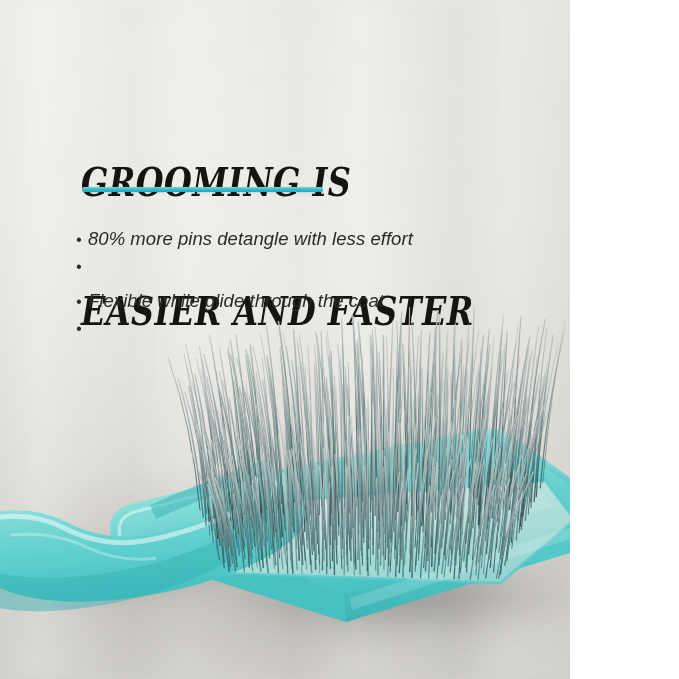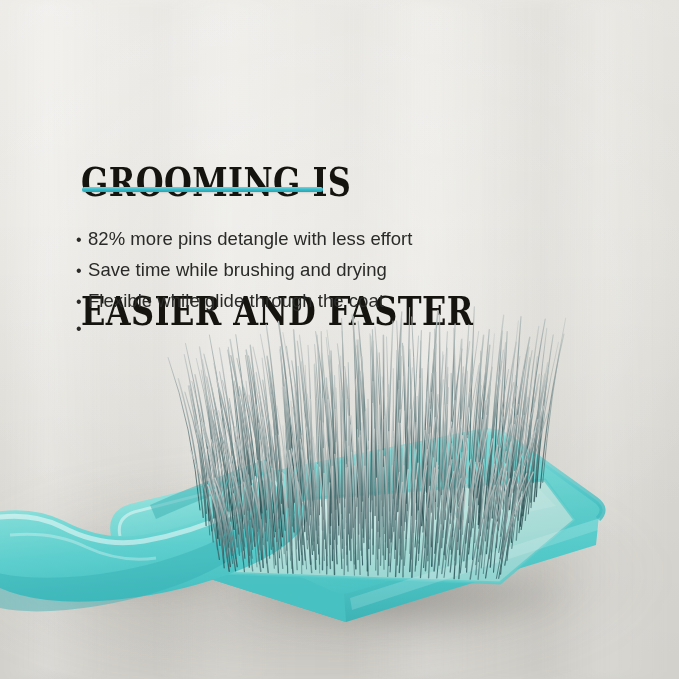--- a/index.html
+++ b/index.html
@@ -3,25 +3,26 @@
 <meta charset="utf-8">
 <style>
   html, body {
     margin: 0;
     padding: 0;
     background: #ffffff;
   }
 
   #scene {
     position: relative;
-    width: 679px;
+    width: 570px;
     height: 679px;
     overflow: hidden;
     font-family: "Liberation Sans", sans-serif;
     background: #e7e5e0;
+    font-style: italic;
   }
 
   
   .bg-base {
     position: absolute;
     inset: 0;
     background:
       radial-gradient(120% 90% at 18% 8%, #eeece8 0%, #e9e7e2 38%, #e2e0da 72%, #dcdad4 100%);
   }
   .bg-streaks {
@@ -152,25 +153,24 @@
   <div class="headline">
     <span class="hl-line">GROOMING IS</span>
     <span class="hl-line">EASIER AND FASTER</span>
   </div>
 
   <div class="divider"></div>
 
   <div class="bullets">
     <div class="bullet-row">
       <span class="bullet-dot">•</span>
-      <span class="bullet-text">82% more pins detangle with less effort</span>
+      <span class="bullet-text">80% more pins detangle with less effort</span>
     </div>
     <div class="bullet-row">
       <span class="bullet-dot">•</span>
-      <span class="bullet-text">Save time while brushing and drying</span>
     </div>
     <div class="bullet-row">
       <span class="bullet-dot">•</span>
       <span class="bullet-text">Flexible while glide through the coat</span>
     </div>
     <div class="bullet-row">
       <span class="bullet-dot">•</span>
     </div>
   </div>
 

